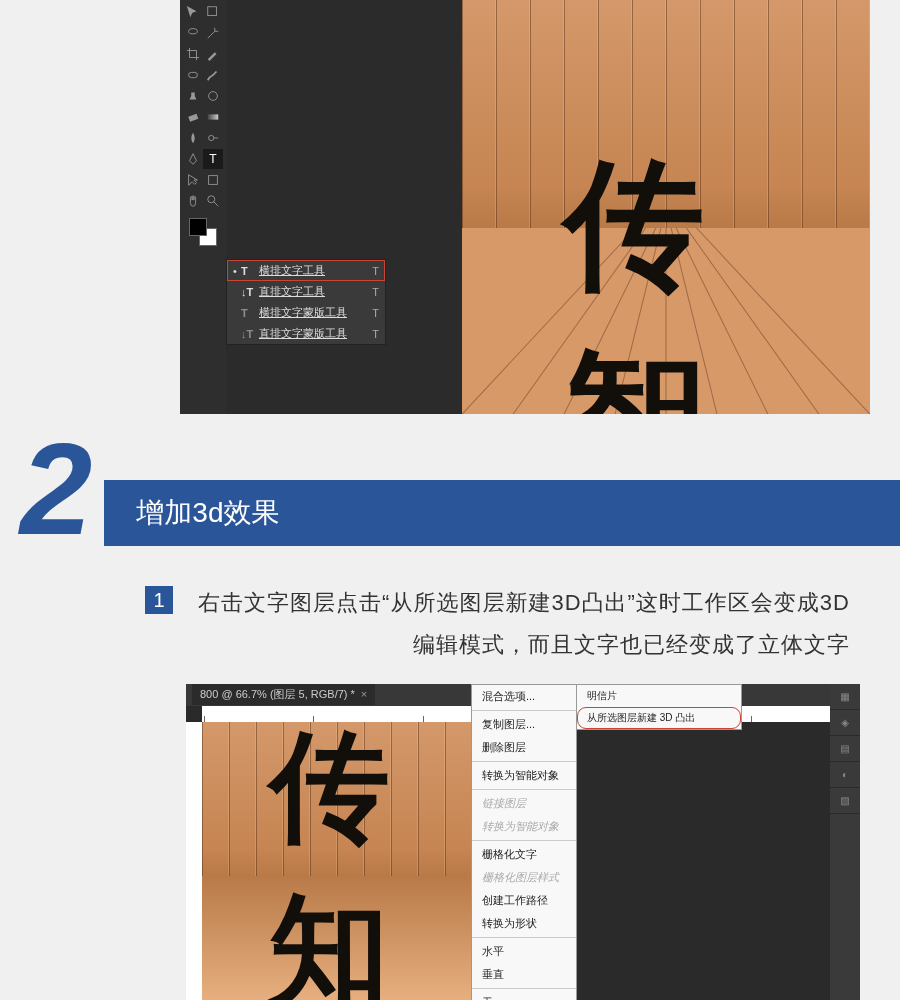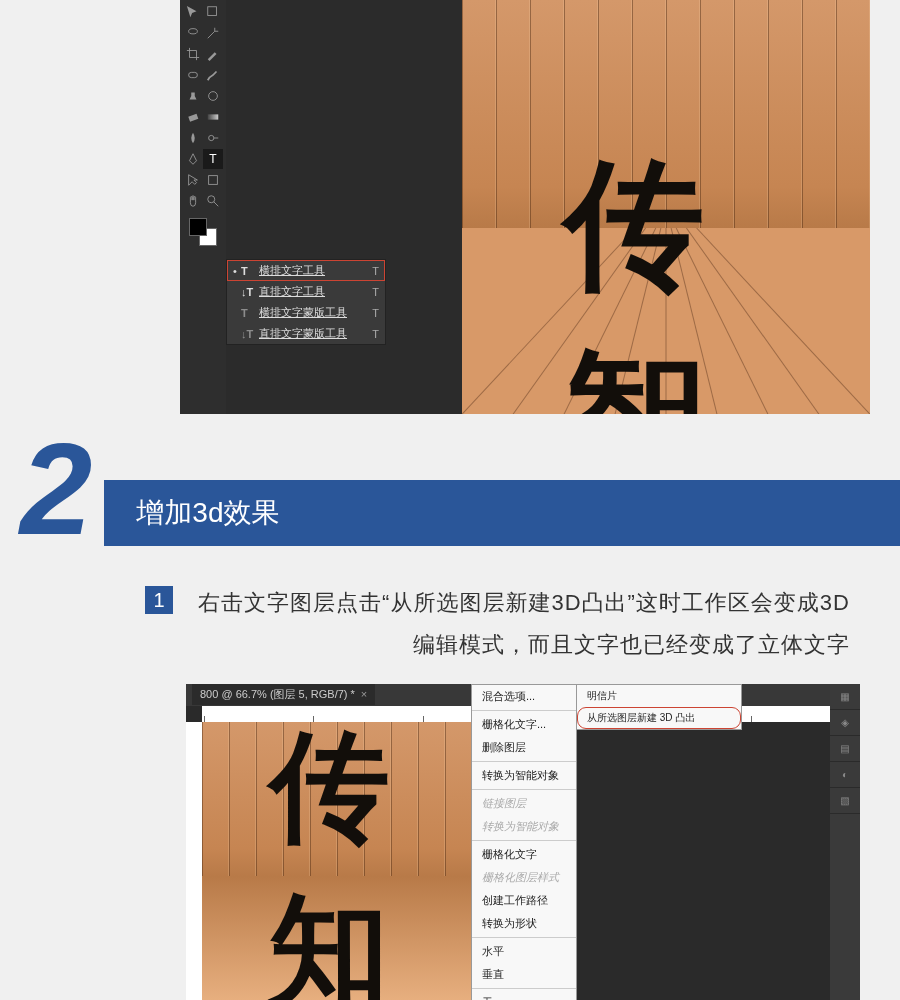--- a/index.html
+++ b/index.html
@@ -304,21 +304,21 @@
           <div class="plank-v"></div>
           <div class="plank-v"></div>
         </div>
       <div class="chuanzhi-text-2">传知</div>
     </div>
   </div>
 
   <div class="context-menu">
     <div class="context-item">混合选项...</div>
     <div class="context-sep"></div>
-    <div class="context-item">栅格化文字...</div>
+    <div class="context-item">复制图层...</div>
     <div class="context-item">删除图层</div>
     <div class="context-sep"></div>
     <div class="context-item">转换为智能对象</div>
     <div class="context-sep"></div>
     <div class="context-item disabled">链接图层</div>
     <div class="context-item disabled">转换为智能对象</div>
     <div class="context-sep"></div>
     <div class="context-item">栅格化文字</div>
     <div class="context-item disabled">栅格化图层样式</div>
     <div class="context-item">创建工作路径</div>

